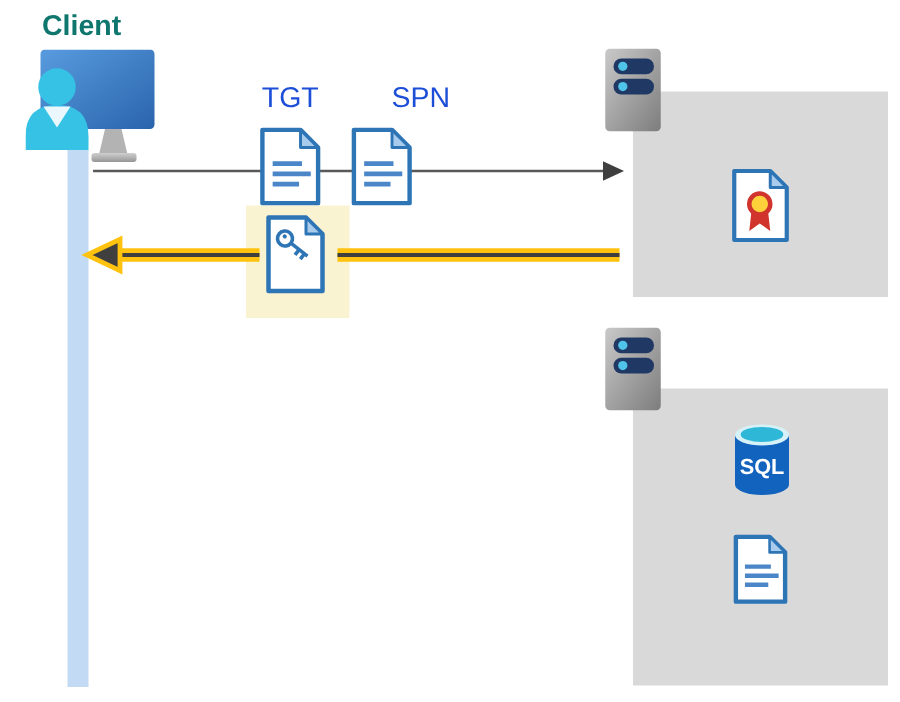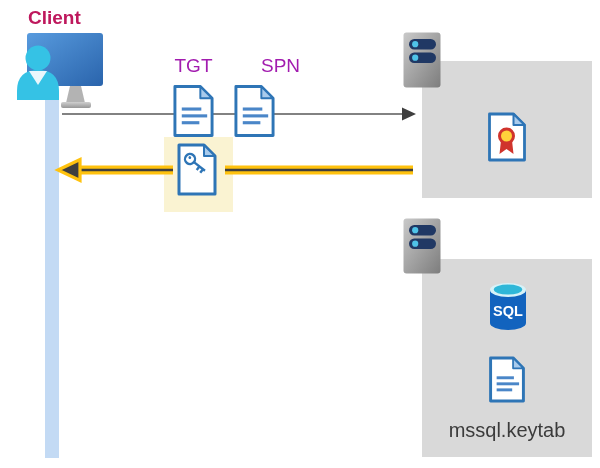--- a/index.html
+++ b/index.html
@@ -1,22 +1,22 @@
 <!DOCTYPE html>
 <html><head>
 <meta charset="utf-8">
 <style>
   html,body{margin:0;padding:0;background:#fff;}
   #canvas{
     position:relative;width:600px;height:468px;background:#ffffff;
     font-family:"Liberation Sans",sans-serif;overflow:hidden;
   }
   .abs{position:absolute;}
-  .heading{font-size:19px;font-weight:700;color:#be185d;line-height:23px;}
-  .small-label{font-size:19px;font-weight:400;color:#a21caf;}
+  .heading{font-size:19px;font-weight:700;color:#0f766e;line-height:23px;}
+  .small-label{font-size:19px;font-weight:400;color:#1d4ed8;}
   .panel{background:#D9D9D9;z-index:0;}
   .timeline{background:#C3DAF4;z-index:0;}
   .highlight{background:#FAF3D2;z-index:0;}
   .icon{z-index:2;}
   .txt{z-index:3;}
   .center{text-align:center;}
   svg{display:block;}
   #arrows{left:0;top:0;z-index:1;pointer-events:none;}
 </style>
 </head>
@@ -145,15 +145,14 @@
   </svg>
 
   <div class="abs txt heading" style="left:28px;top:6px;">Client</div>
 
   <div class="abs txt small-label center" style="left:170px;top:55px;width:47px;">TGT</div>
 
   <div class="abs txt small-label center" style="left:231px;top:55px;width:47px;margin-left:26px;">SPN</div>
 
 
 
-  <div class="abs txt center" style="left:422px;top:419px;width:170px;font-size:20px;color:#3B3B3B;">mssql.keytab</div>
 
 </div>
 
 </body></html>

